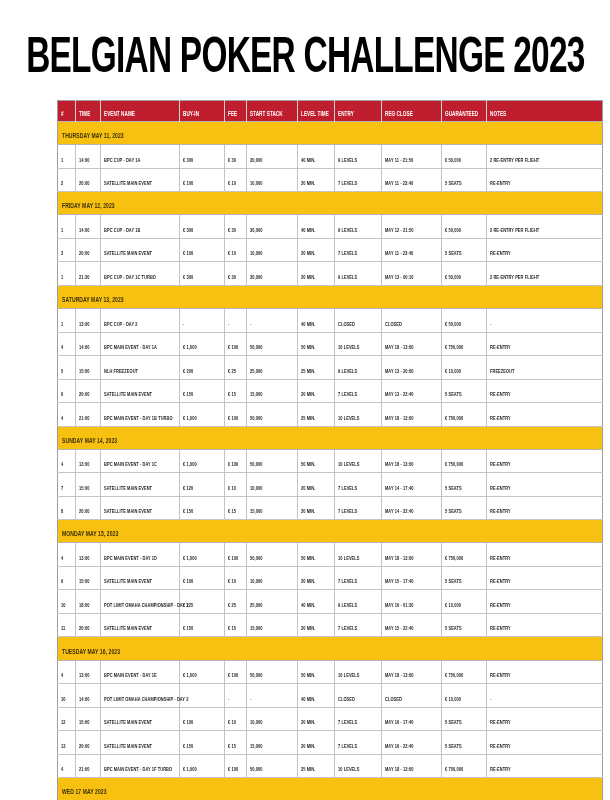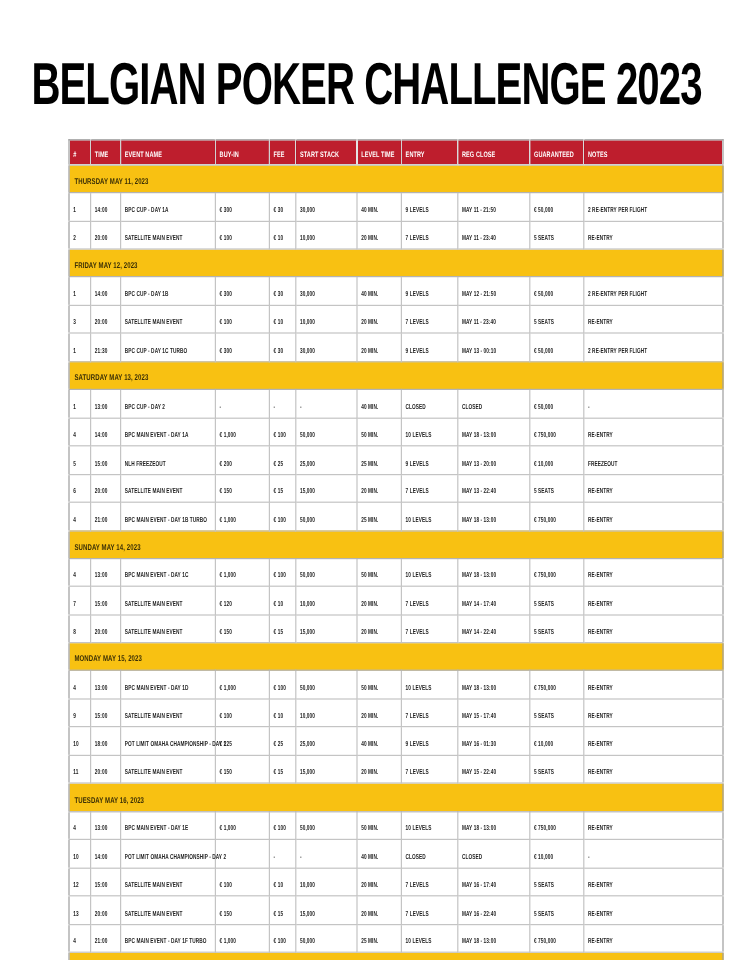--- a/index.html
+++ b/index.html
@@ -8,21 +8,21 @@
     --ink:#1E1E1E;
     --day-ink:#3A2F06;
     --grid:#C4C4C4;
   }
   *{margin:0;padding:0;box-sizing:border-box;}
   html,body{width:610px;height:800px;background:#ffffff;overflow:hidden;}
   body{font-family:"Liberation Sans",sans-serif;color:var(--ink);}
   .page{width:610px;height:800px;position:relative;}
   .title-wrap{
     width:610px;
-    margin-top:40px;
+    margin-top:24px;
     height:62px;
     display:flex;align-items:center;justify-content:center;
   }
   .title{
     font-size:44px;
     font-weight:800;
     letter-spacing:-1px;
     color:#000;
     white-space:nowrap;
     transform:scale(0.76,1.12);

